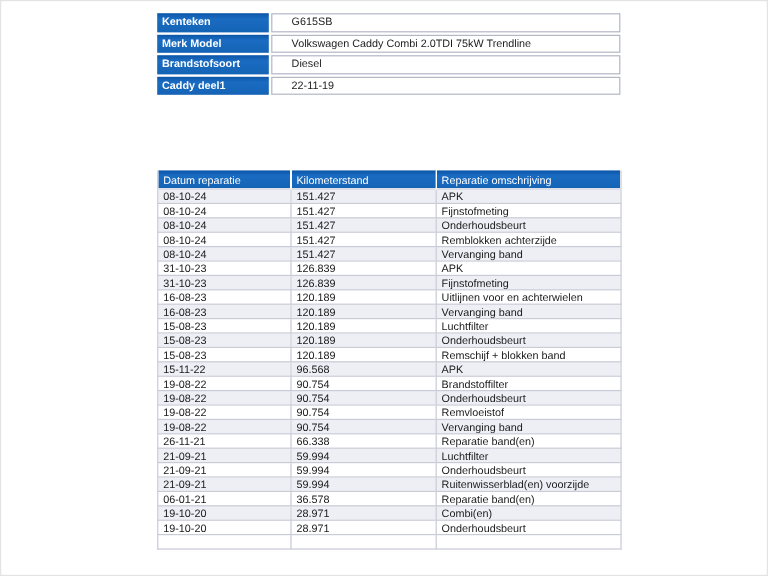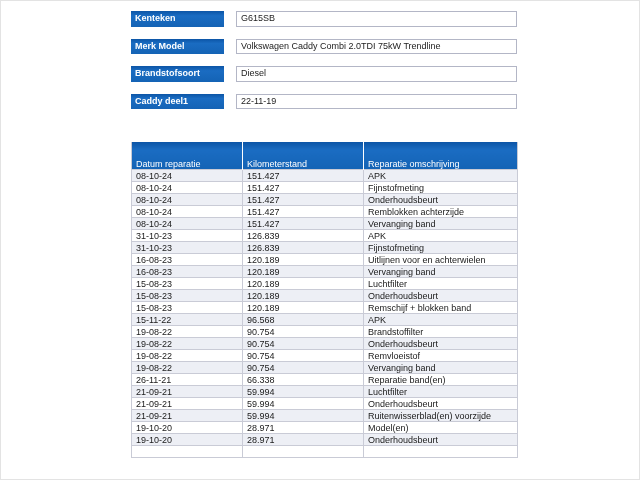--- a/index.html
+++ b/index.html
@@ -13,41 +13,41 @@
   }
 
   
   .vehicle-table {
     position: absolute;
     left: 130px;
     top: 10px;
     width: 386px;
     display: grid;
     grid-template-columns: 93px 1fr;
-    gap: 12px;
+    gap: 2px;
   }
   .vehicle-label {
     height: 15.5px;
     background: linear-gradient(180deg, #0c55a6 0%, #1a6cc2 30%, #1463b5 100%);
     color: #ffffff;
     font-size: 9px;
     font-weight: bold;
     line-height: 15.5px;
     padding-left: 4px;
     white-space: nowrap;
     overflow: hidden;
   }
   .vehicle-value {
     height: 15.5px;
     background: #ffffff;
     border: 1px solid #b3b6c6;
     color: #1c1c1c;
     font-size: 9px;
     line-height: 13.5px;
-    padding-left: 4px;
+    padding-left: 16px;
     white-space: nowrap;
     overflow: hidden;
   }
 
   
   .repair-table {
     position: absolute;
     left: 130px;
     top: 141px;
     width: 386px;
@@ -59,21 +59,21 @@
   .repair-table col.c3 { width: 154px; }
 
   .repair-table th {
     background: linear-gradient(180deg, #0c55a6 0%, #1a6cc2 30%, #1463b5 100%);
     color: #ffffff;
     font-size: 9px;
     font-weight: normal;
     text-align: left;
     vertical-align: top;
     height: 15px;
-    padding: 17px 0 0 4px;
+    padding: 3px 0 0 4px;
     border-left: 1px solid #ffffff;
     white-space: nowrap;
     overflow: hidden;
   }
   .repair-table th:first-child { border-left: 1px solid #c8cad4; }
   .repair-table th:last-child  { border-right: 1px solid #c8cad4; }
 
   .repair-table td {
     font-size: 9px;
     color: #1a1a1a;
@@ -214,23 +214,28 @@
         <td>21-09-21</td>
         <td>59.994</td>
         <td>Onderhoudsbeurt</td>
       </tr>
       <tr>
         <td>21-09-21</td>
         <td>59.994</td>
         <td>Ruitenwisserblad(en) voorzijde</td>
       </tr>
       <tr>
+        <td>06-01-21</td>
+        <td>36.578</td>
+        <td>Reparatie band(en)</td>
+      </tr>
+      <tr>
         <td>19-10-20</td>
         <td>28.971</td>
-        <td>Model(en)</td>
+        <td>Combi(en)</td>
       </tr>
       <tr>
         <td>19-10-20</td>
         <td>28.971</td>
         <td>Onderhoudsbeurt</td>
       </tr>
       <tr>
         <td style="background: rgb(255, 255, 255);">&nbsp;</td>
         <td style="background: rgb(255, 255, 255);">&nbsp;</td>
         <td style="background: rgb(255, 255, 255);">&nbsp;</td>

